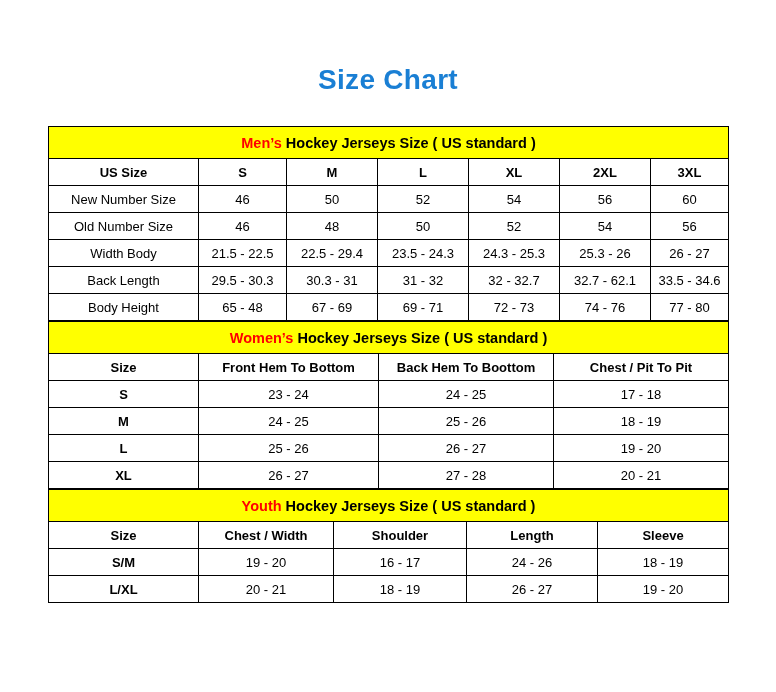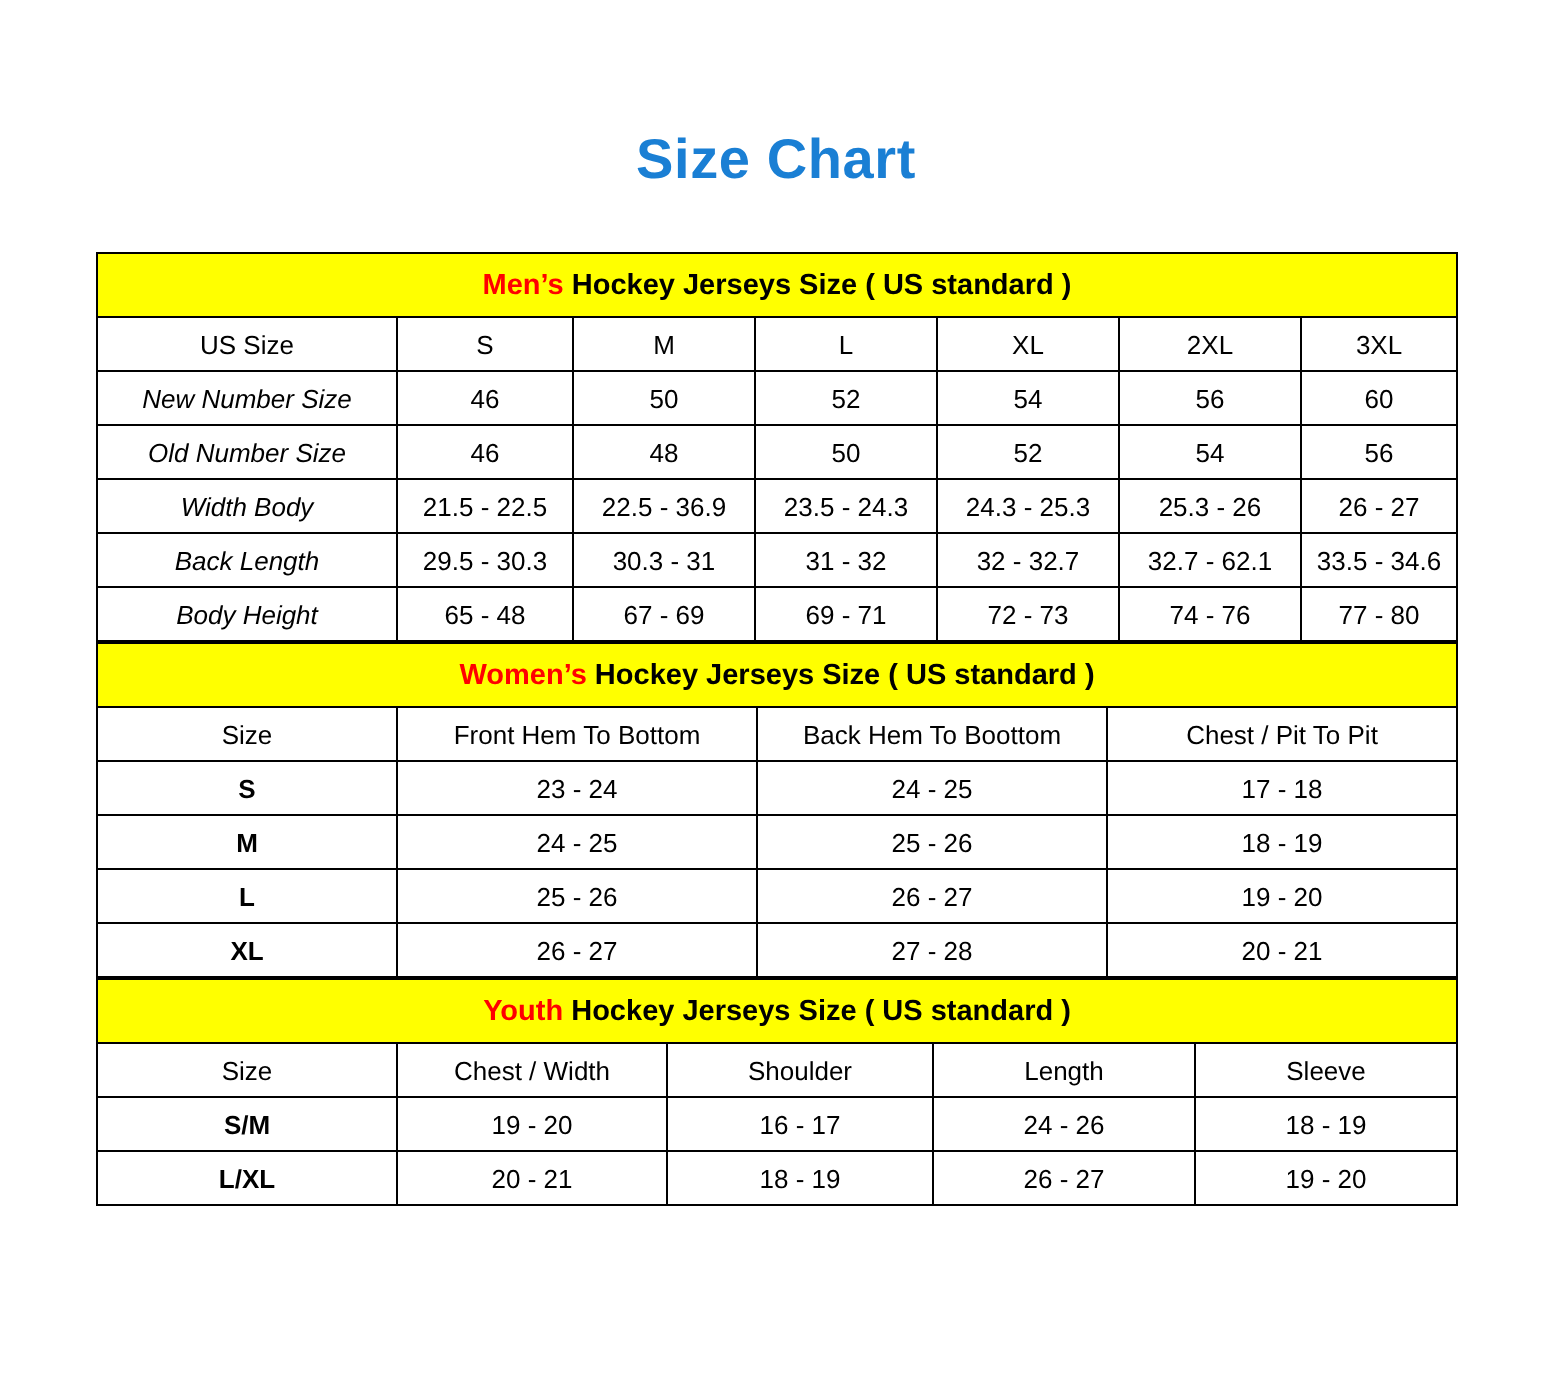--- a/index.html
+++ b/index.html
@@ -55,25 +55,24 @@
   .section-head {
     background: #ffff00;
     font-weight: bold;
     font-size: 14.5px;
     height: 31px;
   }
   .section-head .accent {
     color: #ff0000;
   }
   .col-head {
-    font-weight: normal;
+    font-weight: bold;
   }
   .row-label {
     font-weight: normal;
-    font-style: italic;
   }
   .bold-cell {
     font-weight: bold;
   }
 </style>
 </head>
 <body>
 
 <div id="page">
 
@@ -118,21 +117,21 @@
           <td>46</td>
           <td>48</td>
           <td>50</td>
           <td>52</td>
           <td>54</td>
           <td>56</td>
         </tr>
         <tr>
           <td class="row-label">Width Body</td>
           <td>21.5 - 22.5</td>
-          <td>22.5 - 36.9</td>
+          <td>22.5 - 29.4</td>
           <td>23.5 - 24.3</td>
           <td>24.3 - 25.3</td>
           <td>25.3 - 26</td>
           <td>26 - 27</td>
         </tr>
         <tr>
           <td class="row-label">Back Length</td>
           <td>29.5 - 30.3</td>
           <td>30.3 - 31</td>
           <td>31 - 32</td>

